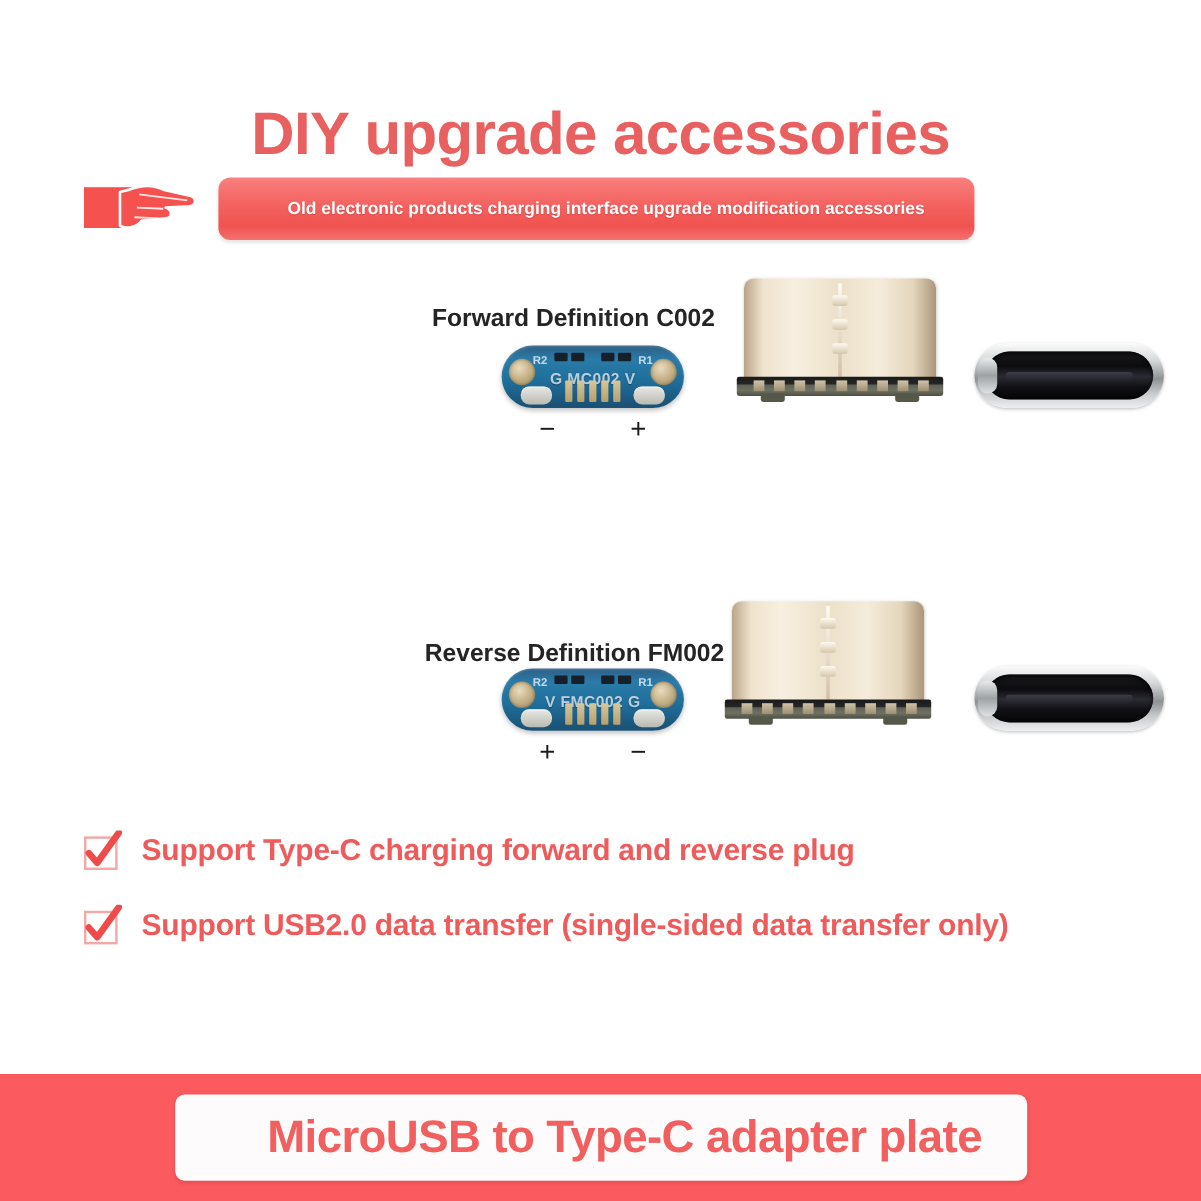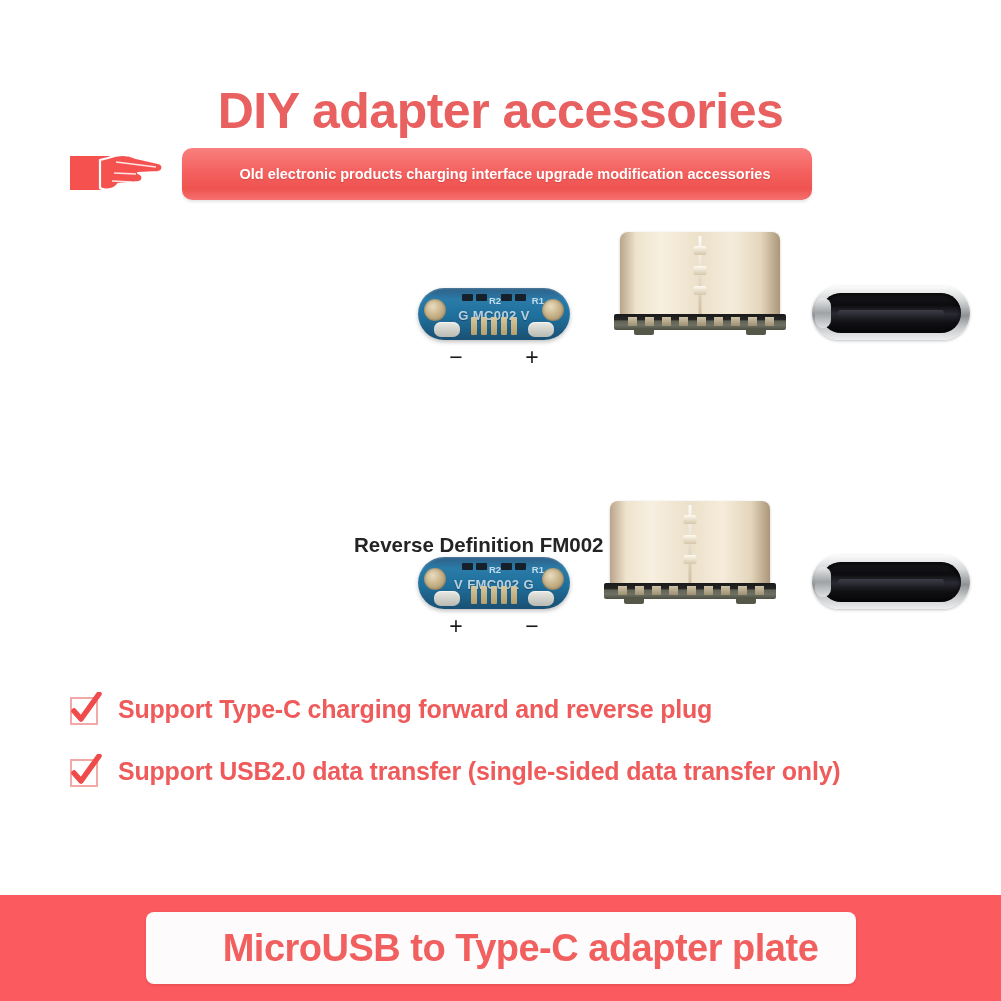--- a/index.html
+++ b/index.html
@@ -77,21 +77,21 @@
   .pcb-hole.r { right: 6px; }
 
   .pcb-silk {
     position: absolute; left: 0; top: 20px; width: 152px;
     text-align: center; font-size: 13px; font-weight: bold;
     color: rgba(225,238,248,0.80); letter-spacing: 0.4px;
     font-family: "Liberation Sans", sans-serif;
     text-shadow: 0 1px 1px rgba(0,0,0,0.35);
     white-space: nowrap;
   }
-  .pcb-r { position: absolute; top: 7px; font-size: 9.5px; font-weight: bold; color: rgba(220,236,248,0.85); margin-left: 45px; }
+  .pcb-r { position: absolute; top: 7px; font-size: 9.5px; font-weight: bold; color: rgba(220,236,248,0.85); }
   .pcb-r.r2 { left: 26px; }
   .pcb-r.r1 { right: 26px; }
 
   .pcb-pads { position: absolute; left: 50%; transform: translateX(-50%); bottom: 5px; display: flex; gap: 4px; }
   .pcb-pad { width: 6px; height: 18px; background: linear-gradient(to bottom, #d8c79c, #b59f6c); border-radius: 1px; }
   .pcb-res { position: absolute; top: 6px; width: 11px; height: 7px; background: #15202b; border-radius: 1px; }
   .pcb-res.a { left: 44px; } .pcb-res.b { left: 58px; }
   .pcb-res.c { right: 58px; } .pcb-res.d { right: 44px; }
   .pcb-sold { position: absolute; bottom: 3px; width: 26px; height: 15px; border-radius: 7px;
     background: linear-gradient(to bottom,#e9e9e4,#b9bab2); box-shadow: inset 0 1px 1px rgba(255,255,255,.6); }
@@ -185,38 +185,39 @@
   .banner-text {
     font-size: 38px; font-weight: bold; color: #f15f5f;
     white-space: nowrap; letter-spacing: -0.5px;
   }
 </style>
 </head>
 <body>
 
 <div class="page">
 
-  <div class="title">DIY adapter accessories</div>
+  <div class="title">DIY upgrade accessories</div>
 
   <div class="hand-icon">
     <svg width="96" height="52" viewBox="0 0 96 52" xmlns="http://www.w3.org/2000/svg">
       <rect x="0" y="10" width="40" height="34" fill="#f4514f"></rect>
       <path d="M38 12 C48 8 58 8 66 12 L88 17 C94 18 94 25 88 26 L68 27
                C74 29 74 35 68 36 L48 38 C44 44 34 45 30 42 L30 14 Z" fill="#f4514f" stroke="#ffffff" stroke-width="2.2" stroke-linejoin="round"></path>
       <path d="M46 16 L86 21" stroke="#ffffff" stroke-width="1.6" opacity="0.85"></path>
       <path d="M44 27 L66 28" stroke="#ffffff" stroke-width="1.6" opacity="0.85"></path>
       <path d="M42 35 L62 36" stroke="#ffffff" stroke-width="1.6" opacity="0.85"></path>
     </svg>
   </div>
 
   <div class="subtitle-pill">
     <span class="subtitle-text">Old electronic products charging interface upgrade modification accessories</span>
   </div>
 
   <div class="prow prow-1">
+    <div class="row-label">Forward Definition C002</div>
 
     <div class="pcb-wrap">
       <div class="pcb">
         <div class="pcb-hole l"></div>
         <div class="pcb-hole r"></div>
         <div class="pcb-res a"></div>
         <div class="pcb-res b"></div>
         <div class="pcb-res c"></div>
         <div class="pcb-res d"></div>
         <div class="pcb-r r2">R2</div>

